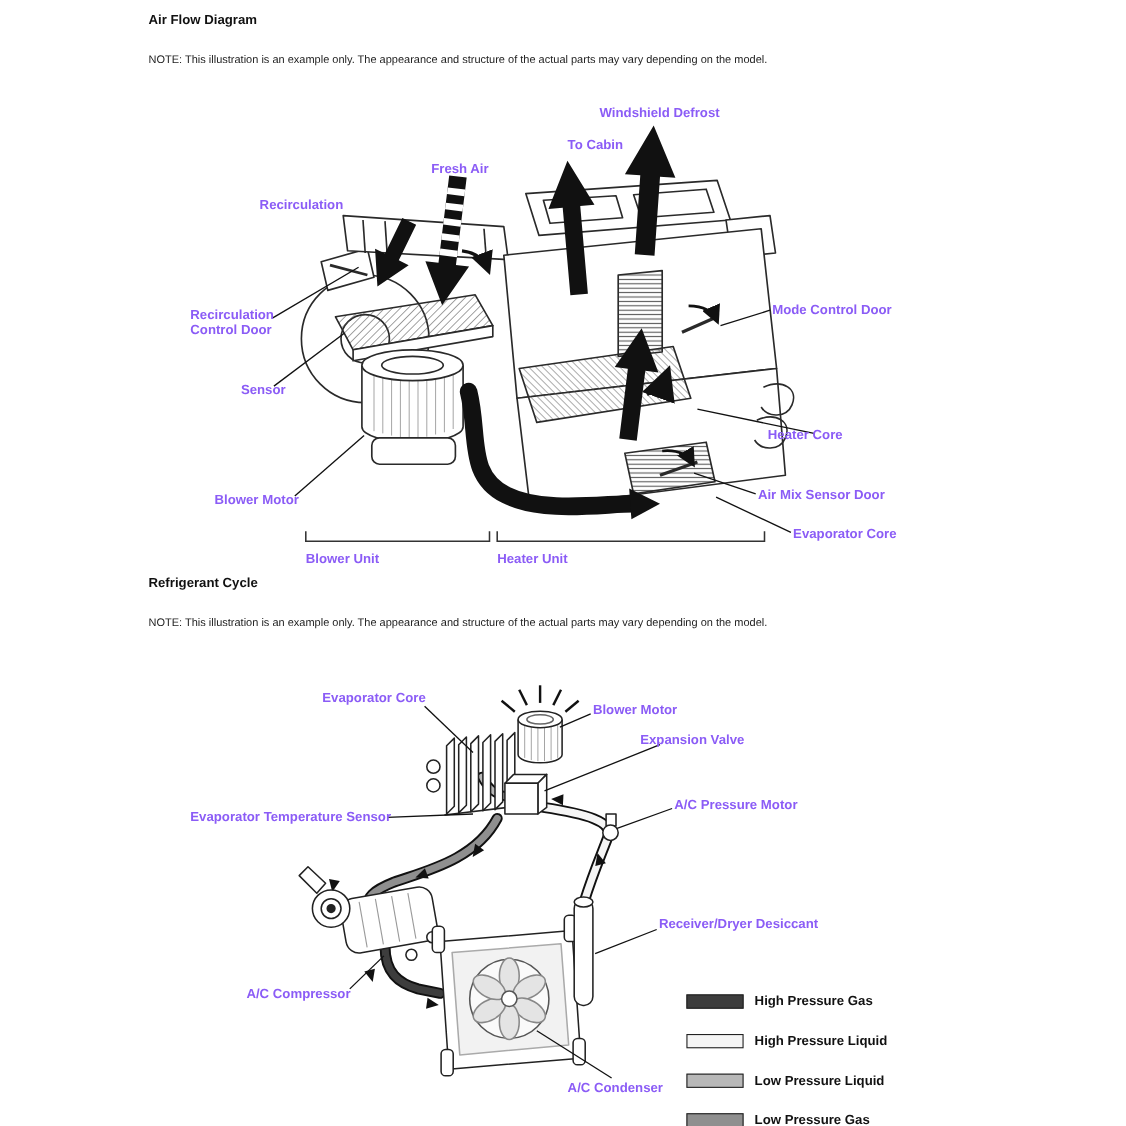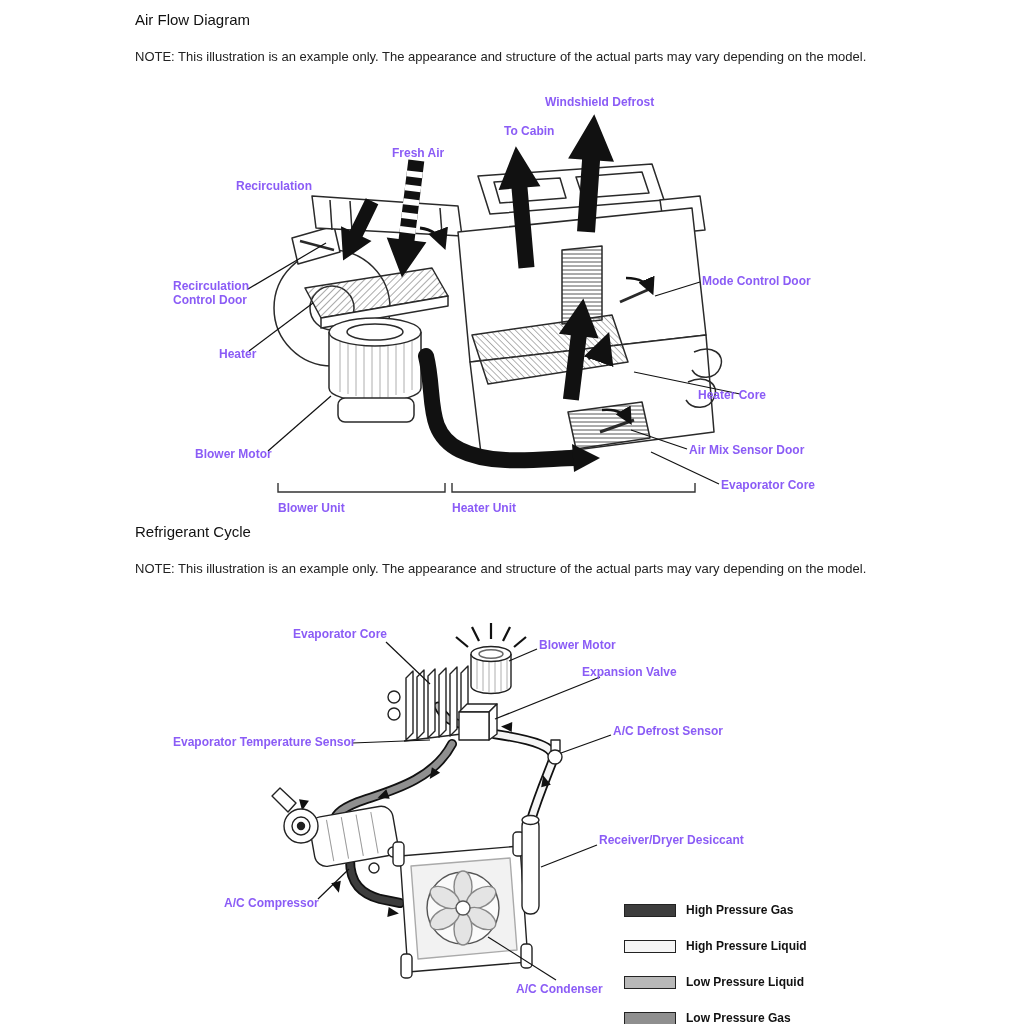--- a/index.html
+++ b/index.html
@@ -1,21 +1,21 @@
 <!DOCTYPE html>
 <html><head>
 <meta charset="utf-8">
 <style>
   html,body{margin:0;padding:0}
   body{
     width:1024px;height:1024px;position:relative;background:#ffffff;
     font-family:"Liberation Sans",sans-serif;color:#111;overflow:hidden;
   }
-  .title{position:absolute;font-size:15px;font-weight:400;color:#111;white-space:nowrap;z-index:3}
-  .note{position:absolute;font-size:13px;color:#222;white-space:nowrap;z-index:3}
+  .title{position:absolute;font-size:12px;font-weight:700;color:#111;white-space:nowrap;z-index:3}
+  .note{position:absolute;font-size:10px;color:#222;white-space:nowrap;z-index:3}
   .lbl{position:absolute;font-size:12px;font-weight:700;color:#8b5cf6;white-space:nowrap;z-index:3}
   .lbl.wrap{white-space:normal;width:110px;text-align:left;line-height:1.15}
   .lbl.center{text-align:left}
   svg.art{position:absolute;left:0;top:0;z-index:1}
   .legend{position:absolute;left:624px;top:903px;display:flex;flex-direction:column;gap:22px;z-index:3}
   .legend-row{display:flex;align-items:center;gap:10px}
   .swatch{width:52px;height:13px;border:1px solid #222;display:inline-block;box-sizing:border-box}
   .legend-label{font-size:12px;font-weight:700;color:#111}
 </style>
 </head>
@@ -252,38 +252,38 @@
     <line x1="556" y1="980" x2="488" y2="937"></line>
   </g>
 </svg>
 
 <div class="title" style="left:135px;top:11px">Air Flow Diagram</div>
 <div class="note" style="left:135px;top:49px">NOTE: This illustration is an example only. The appearance and structure of the actual parts may vary depending on the model.</div>
 <div class="title" style="left:135px;top:523px">Refrigerant Cycle</div>
 <div class="note" style="left:135px;top:561px">NOTE: This illustration is an example only. The appearance and structure of the actual parts may vary depending on the model.</div>
 
 <div class="lbl" style="left:545px;top:95px">Windshield Defrost</div>
-<div class="lbl" style="left:504px;top:124px">To Cabin</div>
+<div class="lbl" style="left:516px;top:124px">To Cabin</div>
 <div class="lbl" style="left:392px;top:146px">Fresh Air</div>
 <div class="lbl" style="left:236px;top:179px">Recirculation</div>
 <div class="lbl wrap" style="left:173px;top:280px">Recirculation Control Door</div>
-<div class="lbl" style="left:219px;top:347px">Heater</div>
+<div class="lbl" style="left:219px;top:347px">Sensor</div>
 <div class="lbl" style="left:195px;top:447px">Blower Motor</div>
 <div class="lbl" style="left:702px;top:274px">Mode Control Door</div>
 <div class="lbl" style="left:698px;top:388px">Heater Core</div>
 <div class="lbl" style="left:689px;top:443px">Air Mix Sensor Door</div>
 <div class="lbl" style="left:721px;top:478px">Evaporator Core</div>
 <div class="lbl center" style="left:278px;top:501px;width:167px">Blower Unit</div>
 <div class="lbl center" style="left:452px;top:501px;width:243px">Heater Unit</div>
 
 <div class="lbl" style="left:293px;top:627px">Evaporator Core</div>
 <div class="lbl" style="left:539px;top:638px">Blower Motor</div>
 <div class="lbl" style="left:582px;top:665px">Expansion Valve</div>
 <div class="lbl" style="left:173px;top:735px">Evaporator Temperature Sensor</div>
-<div class="lbl" style="left:613px;top:724px">A/C Defrost Sensor</div>
+<div class="lbl" style="left:613px;top:724px">A/C Pressure Motor</div>
 <div class="lbl" style="left:599px;top:833px">Receiver/Dryer Desiccant</div>
 <div class="lbl" style="left:224px;top:896px">A/C Compressor</div>
 <div class="lbl" style="left:516px;top:982px">A/C Condenser</div>
 
 <div class="legend">
   <div class="legend-row">
     <span class="swatch" style="background: rgb(61, 61, 61);"></span>
     <span class="legend-label">High Pressure Gas</span>
   </div>
   <div class="legend-row">

